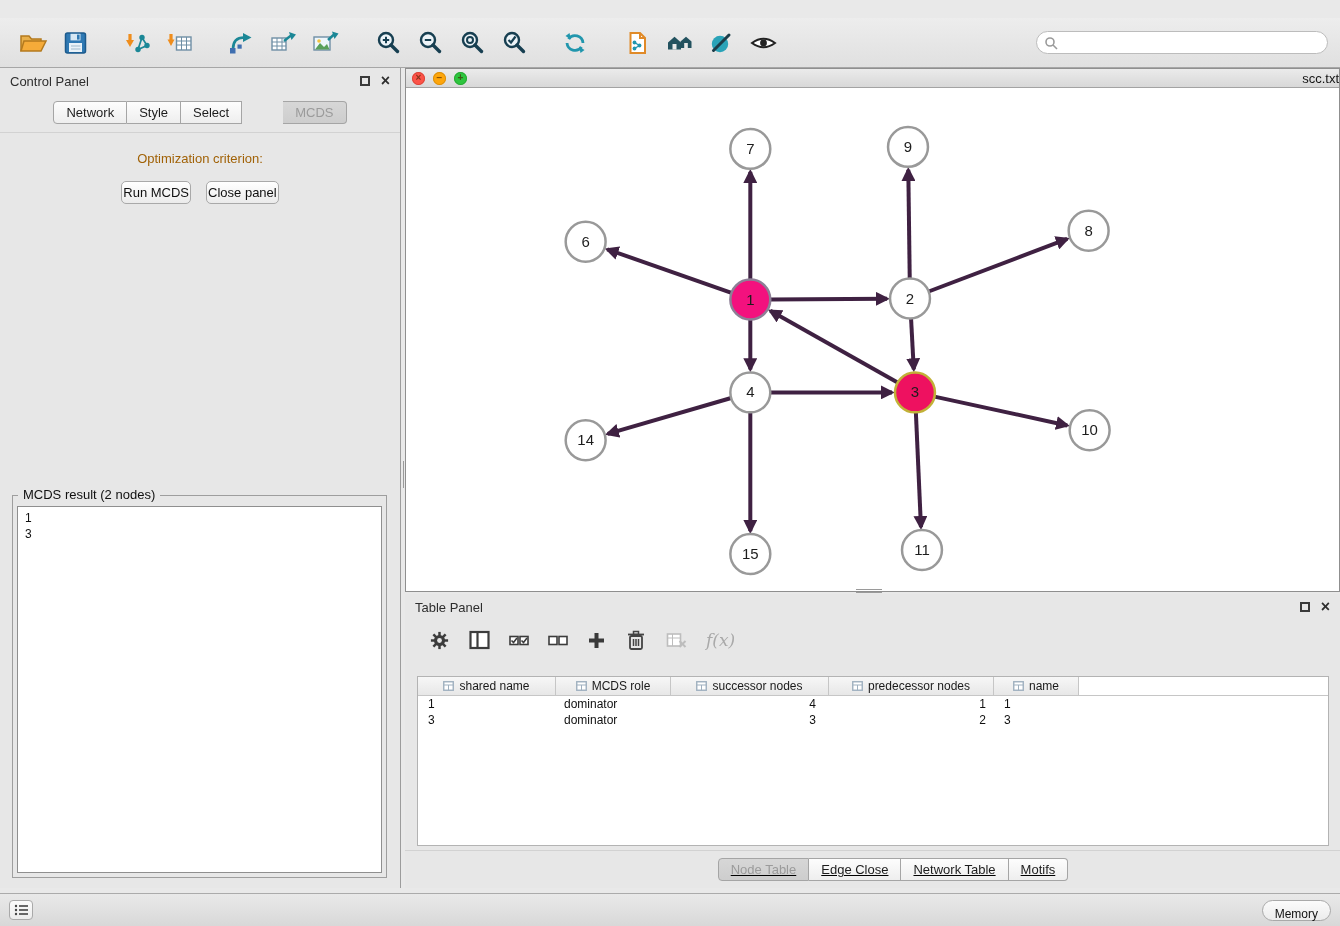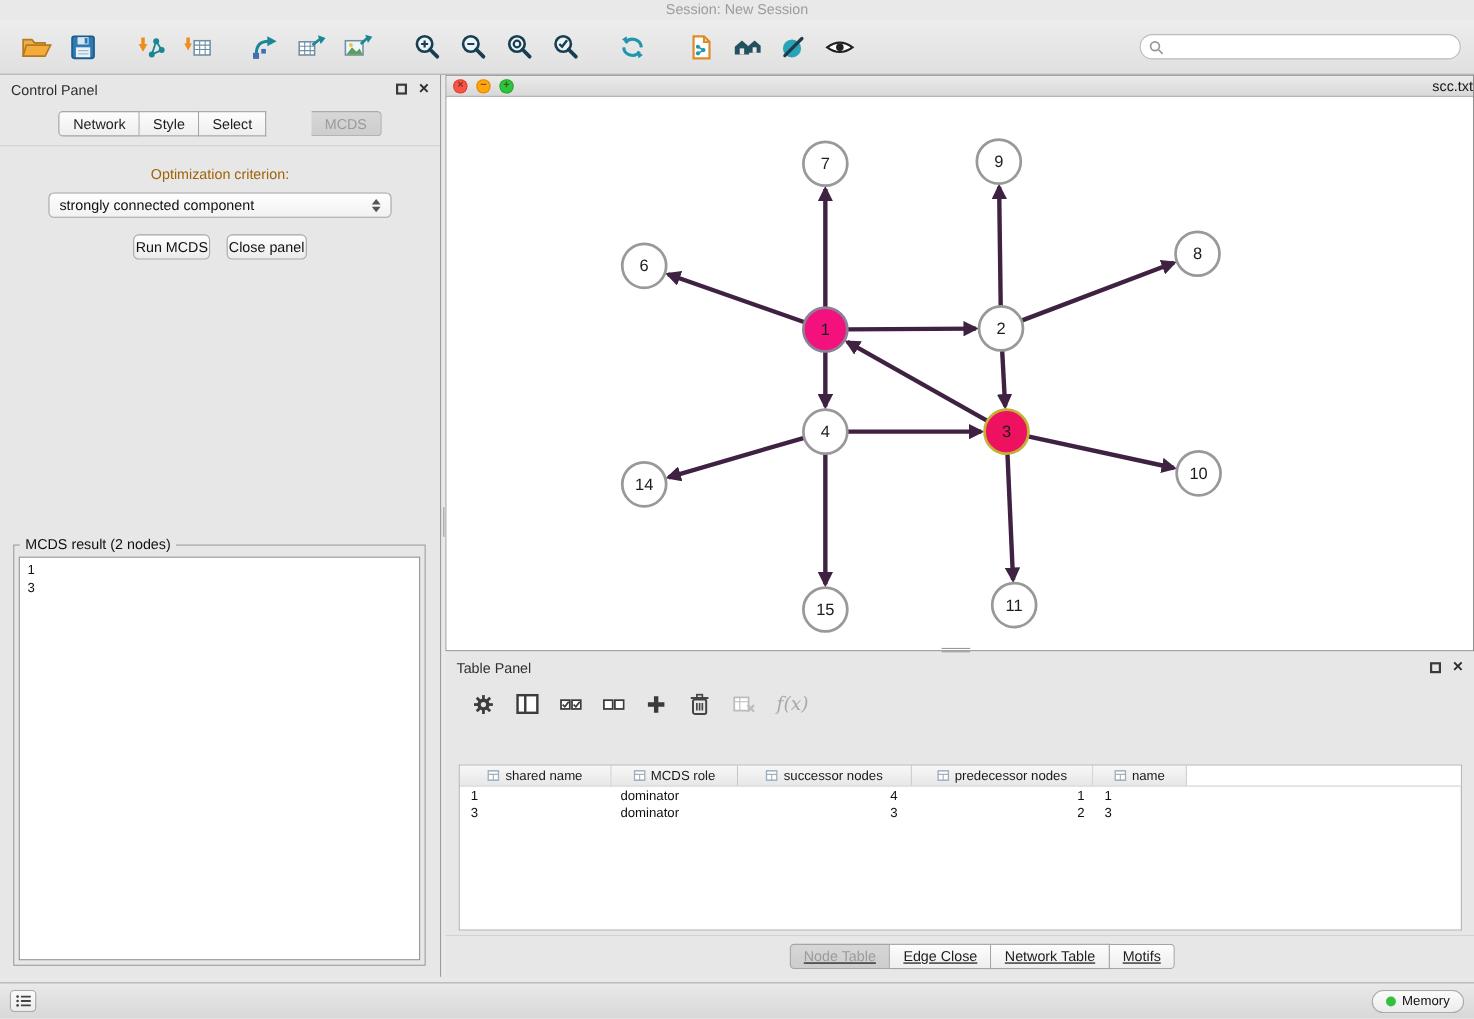--- a/index.html
+++ b/index.html
@@ -57,53 +57,52 @@
   .light.yellow { background:#fea60c; box-shadow:inset 0 0 0 1px #d98e0b; }
   .light.green { background:#2ec53e; box-shadow:inset 0 0 0 1px #27a834; }
   .net-canvas { position:absolute; top:20px; left:0; right:0; bottom:0; background:#fff; }
   svg.graph { width:100%; height:100%; display:block; }
 
   
   .table-panel { position:absolute; left:405px; top:594px; right:0; bottom:38px; background:#e7e7e7; }
   .tp-toolbar { display:flex; align-items:center; gap:19px; height:36px; margin:2px 12px 0; padding:0 12px; }
   .tp-tbtn { background:none; border:none; display:flex; align-items:center; justify-content:center; }
   .fx-label { font-family:"DejaVu Serif", serif; font-style:italic; font-size:17px; color:#a9a9a9; }
-  .tp-table { position:absolute; left:12px; right:11px; top:82px; bottom:42px; background:#fff; border:1px solid #b3b3b3; overflow:hidden;margin-top:19px; }
+  .tp-table { position:absolute; left:12px; right:11px; top:82px; bottom:42px; background:#fff; border:1px solid #b3b3b3; overflow:hidden; }
   .thead { display:flex; height:19px; border-bottom:1px solid #c6c6c6; }
   .th { display:flex; align-items:center; justify-content:center; gap:5px; font-size:12px; color:#1a1a1a;
         background:linear-gradient(#f7f7f7,#e7e7e7); border-right:1px solid #c6c6c6; }
   .th-fill { flex:1; background:#fff; }
   .c0{width:138px}.c1{width:115px}.c2{width:158px}.c3{width:165px}.c4{width:85px}
   .tr { display:flex; height:16px; line-height:16px; font-size:12px; color:#101010; }
   .td { overflow:hidden; white-space:nowrap; }
   .td.c0{padding-left:10px}.td.c1{padding-left:8px}.td.c2{text-align:right;padding-right:13px}
   .td.c3{text-align:right;padding-right:8px}.td.c4{padding-left:10px}
   .tp-tabs-strip { position:absolute; left:0; right:0; bottom:7px; display:flex; justify-content:center;
                    padding-top:7px; border-top:1px solid #d2d2d2;text-decoration:underline; }
 
   
   .statusbar { position:absolute; left:0; right:0; bottom:0; height:33px; border-top:1px solid #ababab;
                background:linear-gradient(#e9e9e9,#d8d8d8); display:flex; align-items:center; padding:0 9px; }
   .menu-btn { width:24px; height:20px; border:1px solid #a9a9a9; border-radius:4px;
               background:linear-gradient(#fbfbfb,#ececec); display:flex; align-items:center; justify-content:center; }
   .memory-btn { margin-left:auto; display:flex; align-items:center; gap:6px; height:21px; padding:0 12px;
                 border:1px solid #a9a9a9; border-radius:11px; background:linear-gradient(#fbfbfb,#ececec);
-                font-size:12px; color:#101010; font-family:inherit; }
+                font-size:12px; color:#101010; font-family:inherit;flex-direction:column; }
   .memdot { width:9px; height:9px; border-radius:50%; background:#33c13b; }
 
   
   .grip-v { position:absolute; left:400px; top:461px; width:4px; height:27px; border-left:1px solid #9a9a9a; border-right:1px solid #9a9a9a; }
   .grip-h { position:absolute; left:856px; top:589px; width:26px; height:4px; border-top:1px solid #9a9a9a; border-bottom:1px solid #9a9a9a; }
 </style>
 </head>
 <body>
 
 <div class="window">
 
-  <div class="titlebar">Session: New Session</div>
 
   <div class="toolbar">
     <button class="tbtn">
       <svg width="30" height="26" viewBox="0 0 30 26">
         <path d="M3 21 V6 H11 L13.5 9 H23 V12" fill="#e9b04b" stroke="#b47a1e" stroke-width="1.5"></path>
         <path d="M6 11 H28 L23 21 H3 Z" fill="#f5ab39" stroke="#b47a1e" stroke-width="1.5"></path>
       </svg>
     </button>
     <button class="tbtn">
       <svg width="27" height="26" viewBox="0 0 27 26">
@@ -255,27 +254,20 @@
     </div>
     <div class="cp-tabs-strip">
       <div class="tabs">
         <div class="tab">Network</div>
         <div class="tab">Style</div>
         <div class="tab">Select</div>
         <div class="tab active">MCDS</div>
       </div>
     </div>
     <div class="opt-label">Optimization criterion:</div>
-    <div class="cp-select">
-      <span>strongly connected component</span>
-      <span class="sel-arrows">
-          <span class="up"></span>
-          <span class="down"></span>
-        </span>
-    </div>
     <div class="cp-buttons">
       <button class="pushbtn">Run MCDS</button>
       <button class="pushbtn">Close panel</button>
     </div>
     <div class="result-group">
       <div class="result-title">MCDS result (2 nodes)</div>
       <div class="result-box">1
 3</div>
     </div>
   </div>

